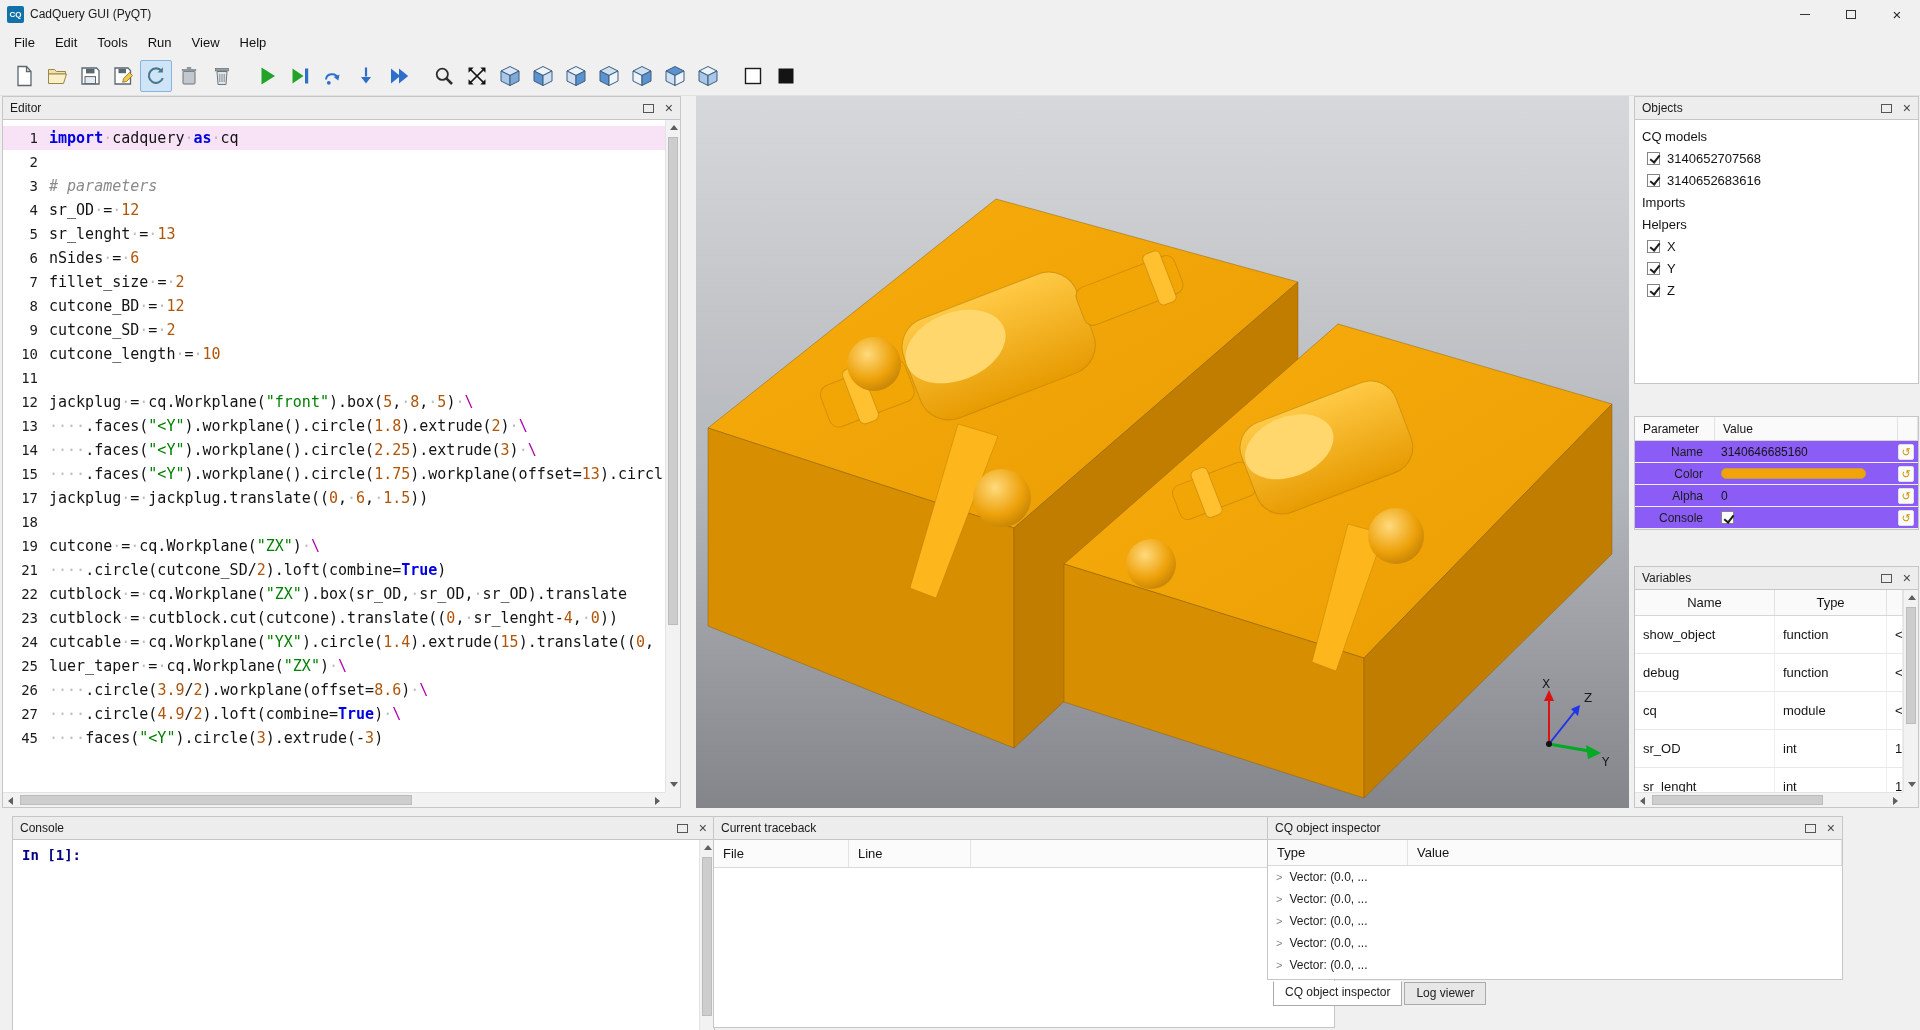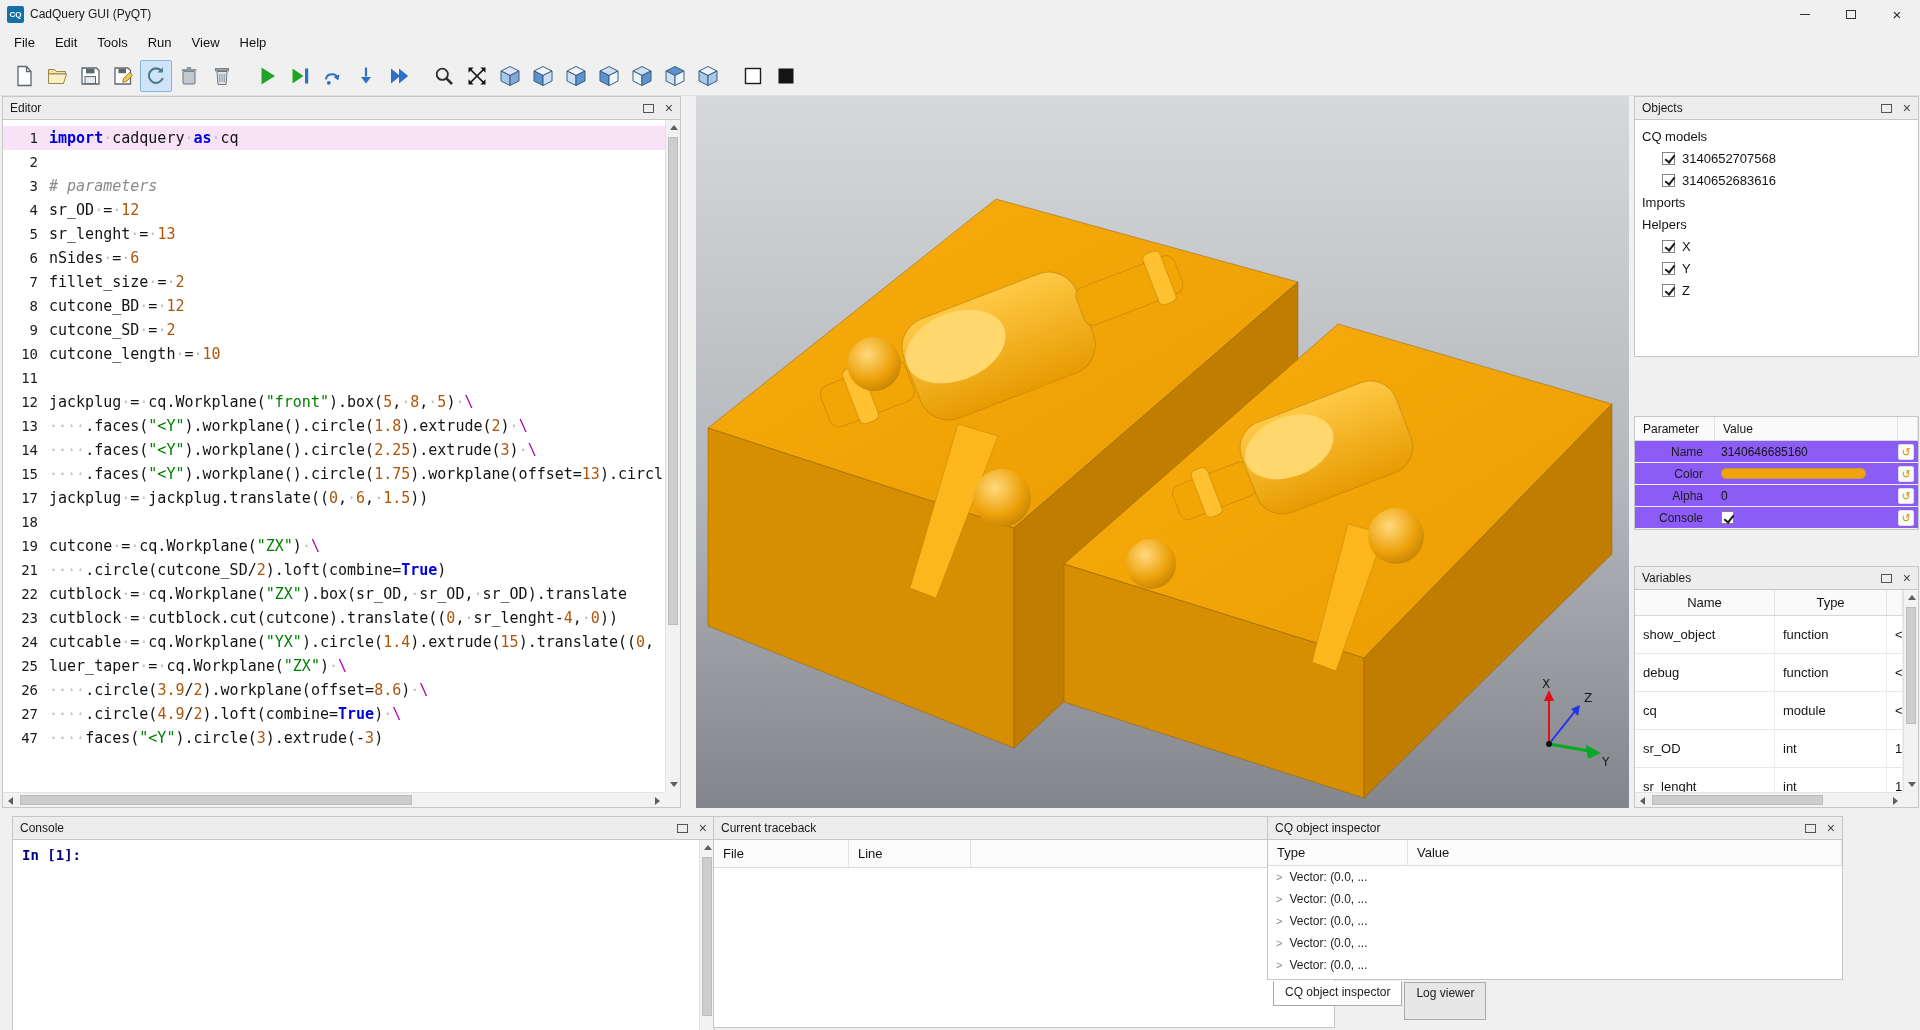--- a/index.html
+++ b/index.html
@@ -58,21 +58,21 @@
   .tok-num{color:#b05408}
   .tok-com{color:#8a8a8a;font-style:italic}
   .tok-esc{color:#ad00ad}
   .tok-ws{color:#bdbdbd}
 
   
   .viewport{position:absolute;left:696px;top:96px;width:933px;height:712px}
 
   
   .tree-row{display:flex;align-items:center;height:22px;padding-left:7px;font-size:13px}
-  .tree-row.ind1{padding-left:27px}
+  .tree-row.ind1{padding-left:12px}
   .tree-label{color:#141414}
   .cb{width:13px;height:13px;border:1px solid #848484;background:#fff;display:inline-block;position:relative;margin-right:7px;flex:none}
   .cb.on::after{content:"";position:absolute;left:3.5px;top:0.5px;width:4px;height:8px;border-right:2px solid #1b1b1b;border-bottom:2px solid #1b1b1b;transform:rotate(38deg)}
   .prop-head,.prop-row{display:grid;grid-template-columns:80px 1fr 20px;align-items:center;height:22px;font-size:12px}
   .prop-head{height:24px;background:#fafafa;border-bottom:1px solid #d6d6d6}
   .prop-head div{padding:0 8px;border-right:1px solid #e2e2e2;height:100%;display:flex;align-items:center}
   .prop-key{text-align:right;padding-right:12px;color:#1c1c1c}
   .prop-val{padding-left:6px;display:flex;align-items:center;overflow:hidden}
   .prop-row{border-bottom:1px solid #efefef}
   .swatch{width:145px;height:11px;border:1px solid #c59a3e;border-radius:5px}
@@ -86,21 +86,21 @@
 
   
   .console-text{position:absolute;left:9px;top:7px;font-family:"DejaVu Sans Mono","Liberation Mono",monospace;font-size:14px;font-weight:bold;color:#000080}
   .tb-head{display:grid;grid-template-columns:135px 122px 1fr;height:28px;background:#fbfbfb;border-bottom:1px solid #d9d9d9}
   .tb-head div{display:flex;align-items:center;padding-left:9px;border-right:1px solid #e3e3e3;font-size:13px}
   .insp-head{display:grid;grid-template-columns:140px 1fr;height:26px;background:#fbfbfb;border-bottom:1px solid #d9d9d9}
   .insp-head div{display:flex;align-items:center;padding-left:9px;border-right:1px solid #e3e3e3;font-size:13px}
   .insp-row{display:flex;align-items:center;height:22px;padding-left:8px;font-size:12px;color:#1c1c1c}
   .insp-chev{color:#888;margin-right:7px;font-size:11px}
   .tabbar{position:absolute;left:6px;top:164px;height:26px;display:flex;align-items:flex-start}
-  .tab{height:38px;line-height:21px;padding:0 11px;font-size:12px;background:#e7e7e7;border:1px solid #ababab;margin-right:2px;color:#222}
+  .tab{height:23px;line-height:21px;padding:0 11px;font-size:12px;background:#e7e7e7;border:1px solid #ababab;margin-right:2px;color:#222}
   .tab.active{background:#fff;height:25px;border-top-color:#fff;margin-top:-1px;border-top:1px solid #fff;border-bottom:1px solid #ababab}
 </style>
 </head>
 <body>
 
 <div class="titlebar">
   <span class="logo">CQ</span>
   <span class="win-title">CadQuery GUI (PyQT)</span>
   <div class="wctrls">
     <div class="wbtn">
@@ -320,21 +320,21 @@
         <div class="code-line"><span class="gutter">17</span><span class="code-text"><span class="tok-pl">jackplug</span><span class="tok-ws">·</span><span class="tok-pl">=</span><span class="tok-ws">·</span><span class="tok-pl">jackplug.translate((</span><span class="tok-num">0</span><span class="tok-pl">,</span><span class="tok-ws">·</span><span class="tok-num">6</span><span class="tok-pl">,</span><span class="tok-ws">·</span><span class="tok-num">1.5</span><span class="tok-pl">))</span></span></div>
         <div class="code-line"><span class="gutter">18</span><span class="code-text"></span></div>
         <div class="code-line"><span class="gutter">19</span><span class="code-text"><span class="tok-pl">cutcone</span><span class="tok-ws">·</span><span class="tok-pl">=</span><span class="tok-ws">·</span><span class="tok-pl">cq.Workplane(</span><span class="tok-str">"ZX"</span><span class="tok-pl">)</span><span class="tok-ws">·</span><span class="tok-esc">\</span></span></div>
         <div class="code-line"><span class="gutter">21</span><span class="code-text"><span class="tok-ws">····</span><span class="tok-pl">.circle(cutcone_SD/</span><span class="tok-num">2</span><span class="tok-pl">).loft(combine=</span><span class="tok-kw">True</span><span class="tok-pl">)</span></span></div>
         <div class="code-line"><span class="gutter">22</span><span class="code-text"><span class="tok-pl">cutblock</span><span class="tok-ws">·</span><span class="tok-pl">=</span><span class="tok-ws">·</span><span class="tok-pl">cq.Workplane(</span><span class="tok-str">"ZX"</span><span class="tok-pl">).box(sr_OD,</span><span class="tok-ws">·</span><span class="tok-pl">sr_OD,</span><span class="tok-ws">·</span><span class="tok-pl">sr_OD).translate</span></span></div>
         <div class="code-line"><span class="gutter">23</span><span class="code-text"><span class="tok-pl">cutblock</span><span class="tok-ws">·</span><span class="tok-pl">=</span><span class="tok-ws">·</span><span class="tok-pl">cutblock.cut(cutcone).translate((</span><span class="tok-num">0</span><span class="tok-pl">,</span><span class="tok-ws">·</span><span class="tok-pl">sr_lenght-</span><span class="tok-num">4</span><span class="tok-pl">,</span><span class="tok-ws">·</span><span class="tok-num">0</span><span class="tok-pl">))</span></span></div>
         <div class="code-line"><span class="gutter">24</span><span class="code-text"><span class="tok-pl">cutcable</span><span class="tok-ws">·</span><span class="tok-pl">=</span><span class="tok-ws">·</span><span class="tok-pl">cq.Workplane(</span><span class="tok-str">"YX"</span><span class="tok-pl">).circle(</span><span class="tok-num">1.4</span><span class="tok-pl">).extrude(</span><span class="tok-num">15</span><span class="tok-pl">).translate((</span><span class="tok-num">0</span><span class="tok-pl">,</span></span></div>
         <div class="code-line"><span class="gutter">25</span><span class="code-text"><span class="tok-pl">luer_taper</span><span class="tok-ws">·</span><span class="tok-pl">=</span><span class="tok-ws">·</span><span class="tok-pl">cq.Workplane(</span><span class="tok-str">"ZX"</span><span class="tok-pl">)</span><span class="tok-ws">·</span><span class="tok-esc">\</span></span></div>
         <div class="code-line"><span class="gutter">26</span><span class="code-text"><span class="tok-ws">····</span><span class="tok-pl">.circle(</span><span class="tok-num">3.9</span><span class="tok-pl">/</span><span class="tok-num">2</span><span class="tok-pl">).workplane(offset=</span><span class="tok-num">8.6</span><span class="tok-pl">)</span><span class="tok-ws">·</span><span class="tok-esc">\</span></span></div>
         <div class="code-line"><span class="gutter">27</span><span class="code-text"><span class="tok-ws">····</span><span class="tok-pl">.circle(</span><span class="tok-num">4.9</span><span class="tok-pl">/</span><span class="tok-num">2</span><span class="tok-pl">).loft(combine=</span><span class="tok-kw">True</span><span class="tok-pl">)</span><span class="tok-ws">·</span><span class="tok-esc">\</span></span></div>
-        <div class="code-line"><span class="gutter">47</span><span class="code-text"><span class="tok-ws">····</span><span class="tok-pl">faces(</span><span class="tok-str">"&lt;Y"</span><span class="tok-pl">).circle(</span><span class="tok-num">3</span><span class="tok-pl">).extrude(-</span><span class="tok-num">3</span><span class="tok-pl">)</span></span></div>
+        <div class="code-line"><span class="gutter">45</span><span class="code-text"><span class="tok-ws">····</span><span class="tok-pl">faces(</span><span class="tok-str">"&lt;Y"</span><span class="tok-pl">).circle(</span><span class="tok-num">3</span><span class="tok-pl">).extrude(-</span><span class="tok-num">3</span><span class="tok-pl">)</span></span></div>
       </div>
     <div class="vscroll" style="position:absolute;right:0;top:0;bottom:15px">
       <div class="sb-b">
           <i class="tri tri-u"></i>
         </div>
       <div class="vtrack">
           <div class="vthumb" style="top:2px;height:76%"></div>
         </div>
       <div class="sb-b">
           <i class="tri tri-d"></i>
@@ -423,21 +423,21 @@
   </svg>
 </div>
 
 <div class="panel" style="left:1634px;top:96px;width:285px;height:470px">
   <div class="panel-header">
     <span>Objects</span>
     <span class="spacer"></span>
     <span class="float-ico"></span>
     <span class="close-ico">×</span>
   </div>
-  <div style="position:absolute;left:0;right:0;top:24px;height:237px;background:#fff;border:1px solid #c6c6c6;border-top:none;padding-top:5px">
+  <div style="position:absolute;left:0;right:0;top:24px;height:264px;background:#fff;border:1px solid #c6c6c6;border-top:none;padding-top:5px">
       <div class="tree-row ind0">
         <span class="tree-label">CQ models</span>
       </div>
       <div class="tree-row ind1">
         <span class="cb on"></span>
         <span class="tree-label">3140652707568</span>
       </div>
       <div class="tree-row ind1">
         <span class="cb on"></span>
         <span class="tree-label">3140652683616</span>

